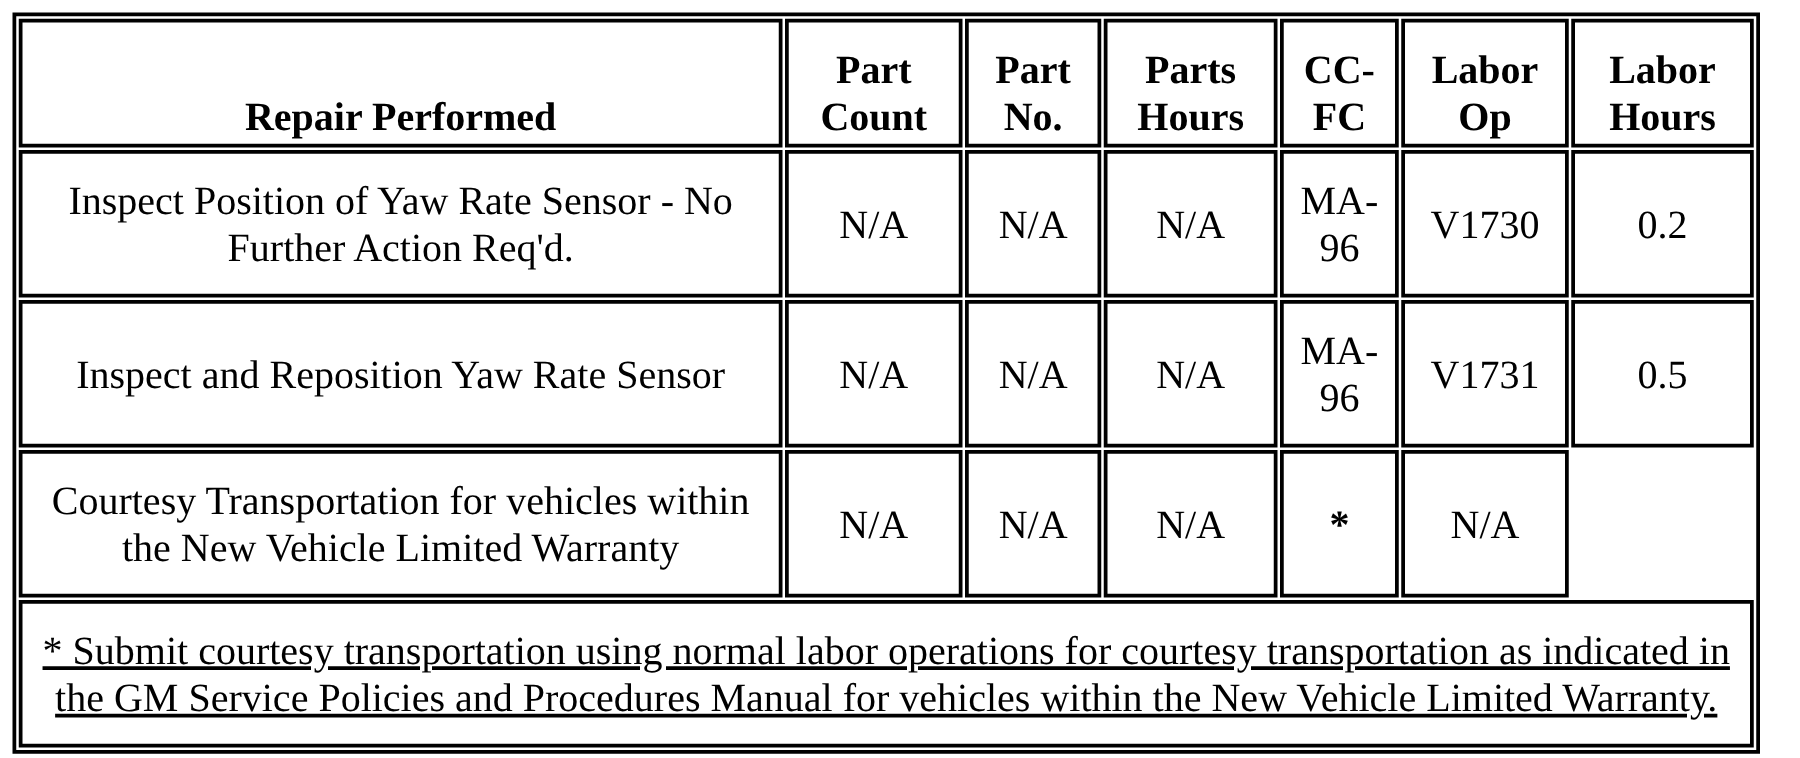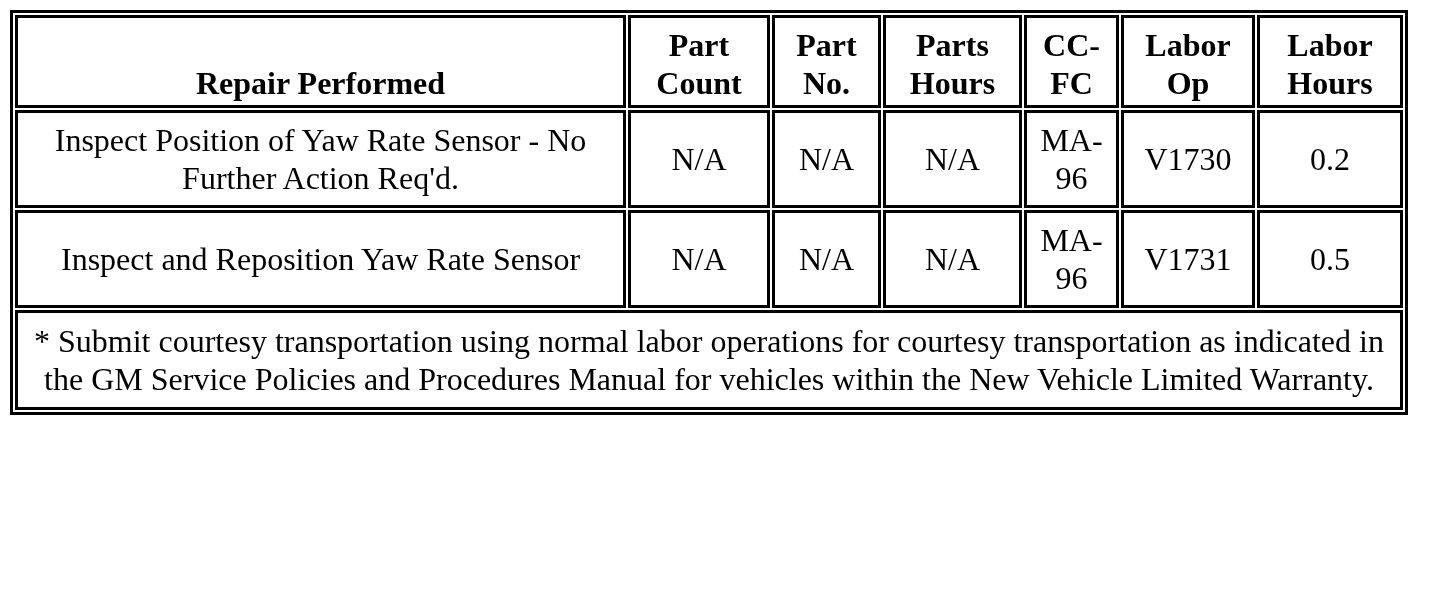--- a/index.html
+++ b/index.html
@@ -24,21 +24,21 @@
     border-spacing: 2px;
     border: 3px solid #000000;
     width: 1398px;
     table-layout: fixed;
     background: #ffffff;
   }
   table.claim-table th,
   table.claim-table td {
     border: 3px solid #000000;
     box-sizing: border-box;
-    padding: 8px 4px;
+    padding: 18px 4px;
     background: #ffffff;
   }
   table.claim-table th {
     font-weight: bold;
     text-align: center;
     vertical-align: bottom;
     height: 80px;
     padding-bottom: 3px;
   }
   table.claim-table td {
@@ -49,20 +49,21 @@
     text-align: left;
   }
   tr.data-row-1 td { height: 78px; }
   tr.data-row-2 td { height: 82px; }
   tr.data-row-3 td { height: 82px; }
   td.footnote-cell {
     height: 100px;
     text-align: left;
     vertical-align: top;
     padding: 3px 25px 3px 4px;
+    text-decoration: underline;
   }
   .star-bold {
     font-weight: bold;
   }
   p.closing-note {
     margin: 45px 0 0 0;
     max-width: 1340px;
   }
 </style>
 </head>
@@ -103,20 +104,28 @@
       </tr>
       <tr class="data-row-2">
         <td class="repair-cell">Inspect and Reposition Yaw Rate Sensor</td>
         <td>N/A</td>
         <td>N/A</td>
         <td>N/A</td>
         <td>MA-96</td>
         <td>V1731</td>
         <td>0.5</td>
       </tr>
+      <tr class="data-row-3">
+        <td class="repair-cell">Courtesy Transportation for vehicles within the New Vehicle Limited Warranty</td>
+        <td>N/A</td>
+        <td>N/A</td>
+        <td>N/A</td>
+        <td class="star-bold">*</td>
+        <td>N/A</td>
+      </tr>
       <tr>
         <td class="footnote-cell" colspan="7">* Submit courtesy transportation using normal labor operations for courtesy transportation as indicated in the GM Service Policies and Procedures Manual for vehicles within the New Vehicle Limited Warranty.</td>
       </tr>
     </tbody>
   </table>
 
 
 </div>
 
 </body></html>

